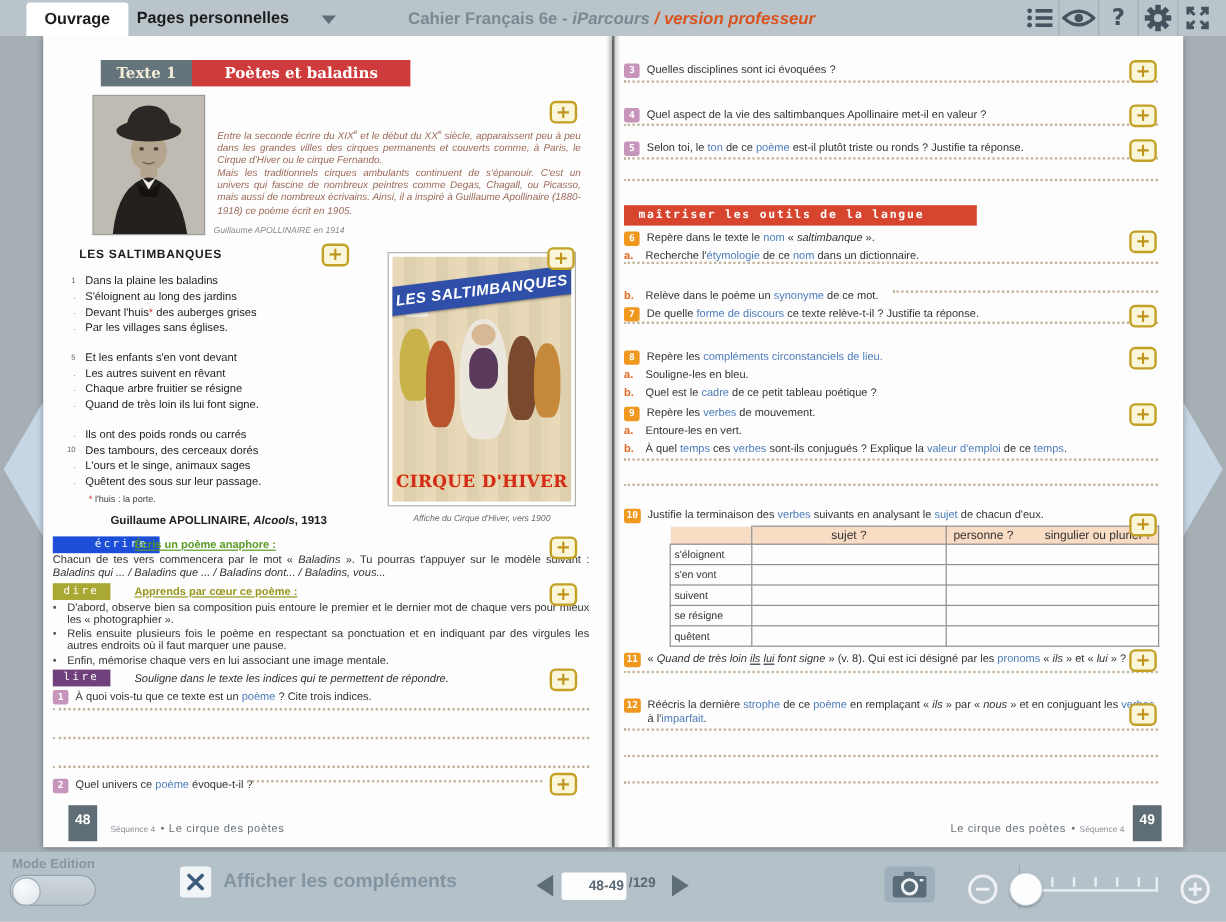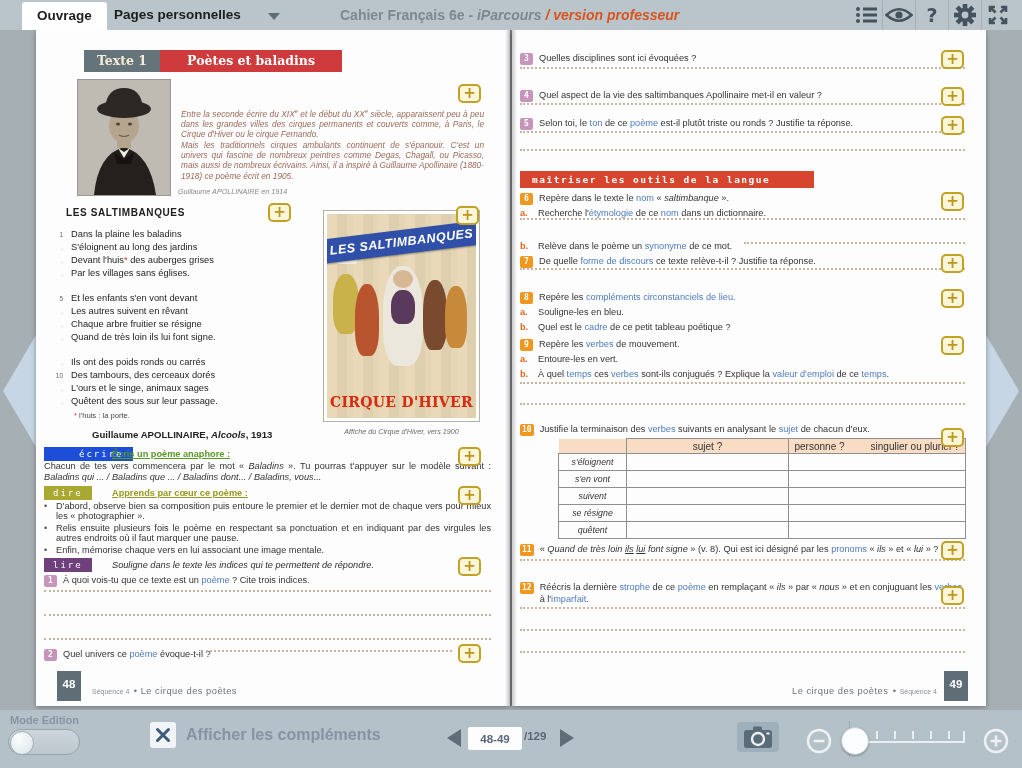--- a/index.html
+++ b/index.html
@@ -92,41 +92,41 @@
   .lire-instr{position:absolute;left:76px;top:530px;font-size:9.2px;font-style:italic;color:#2e2e2e;}
   .bullets{position:absolute;left:8px;top:471px;width:447px;}
   .b-row{display:flex;gap:5px;font-size:9.2px;line-height:10.4px;color:#333;text-align:justify;margin-bottom:1px;}
   .bdot{flex:none;width:7px;color:#555;}
   
   .qtable{position:absolute;left:46px;top:408px;border-collapse:collapse;table-layout:fixed;width:407px;
        font-size:8.8px;color:#333;}
   .qtable td{border:1px solid #8f8f8f;height:17px;padding:0 3px;box-sizing:border-box;}
   .qtable tr.hd td{height:15px;background:#f8dcc4;text-align:center;font-size:10px;}
   .qtable td.h0{background:#fdfdfe;border-top:none;border-left:none;}
-  .qtable td.rowlbl{text-align:center;font-style:italic;}
+  .qtable td.rowlbl{text-align:left;}
   .qtable td.h2 span:first-child{margin-right:26px;}
   
   .banner{position:absolute;left:8px;top:141px;width:282px;background:#d8452e;color:#fff;
        font-family:"DejaVu Sans Mono",monospace;font-size:9.5px;letter-spacing:1.5px;
        padding:3px 0 3px 12px;font-weight:bold;}
   
   .bottombar{position:absolute;left:0;bottom:0;right:0;height:58px;background:#b5c1c9;z-index:20;}
   .mode-label{position:absolute;left:10px;top:4px;font-size:11px;font-weight:bold;color:#8795a2;}
   .toggle{position:absolute;left:8px;top:19px;width:72px;height:26px;border-radius:13px;
        background:linear-gradient(#cdd6dc,#bcc6cd);border:1px solid #96a4ae;box-sizing:border-box;cursor:pointer;}
   .knob-sm{position:absolute;left:1px;top:1px;width:22px;height:22px;border-radius:50%;
        background:radial-gradient(circle at 35% 30%,#fbfcfd,#dde4e8);border:1px solid #9fadb6;}
   .xbtn{position:absolute;left:150px;top:12px;width:26px;height:26px;background:#f2f5f7;border-radius:3px;
        display:flex;align-items:center;justify-content:center;cursor:pointer;}
   .aff-label{position:absolute;left:186px;top:16px;font-size:16px;font-weight:bold;color:#8494a2;cursor:pointer;}
   .tri{position:absolute;width:0;height:0;border-top:9px solid transparent;border-bottom:9px solid transparent;cursor:pointer;}
   .tri-prev{left:447px;top:19px;border-right:14px solid #5f6e76;}
   .tri-next{left:560px;top:19px;border-left:14px solid #5f6e76;}
   .page-input{position:absolute;left:468px;top:17px;width:50px;height:21px;border:none;border-radius:2px;
-       background:#fdfdfe;text-align:center;font-size:11.5px;font-weight:bold;color:#5a6874;
+       background:#fdfdfe;text-align:right;font-size:11.5px;font-weight:bold;color:#5a6874;
        font-family:"Liberation Sans",sans-serif;}
   .page-total{position:absolute;left:524px;top:20px;font-size:11.5px;font-weight:bold;color:#5a6874;}
   .cam-btn{position:absolute;left:737px;top:12px;width:42px;height:30px;border-radius:4px;
        background:#9fafbb;display:flex;align-items:center;justify-content:center;cursor:pointer;}
   .vdiv{position:absolute;left:849px;top:11px;width:1px;height:36px;background:#9aa8b3;}
   .zbtn{position:absolute;width:26px;height:26px;cursor:pointer;}
   .z-minus{left:806px;top:18px;}
   .z-plus{left:983px;top:18px;}
   .z-knob{position:absolute;left:841px;top:17px;width:28px;height:28px;border-radius:50%;
        background:#fcfdfe;border:1px solid #c3cdd4;box-shadow:0 1px 2px rgba(0,0,0,.3);box-sizing:border-box;cursor:pointer;}

